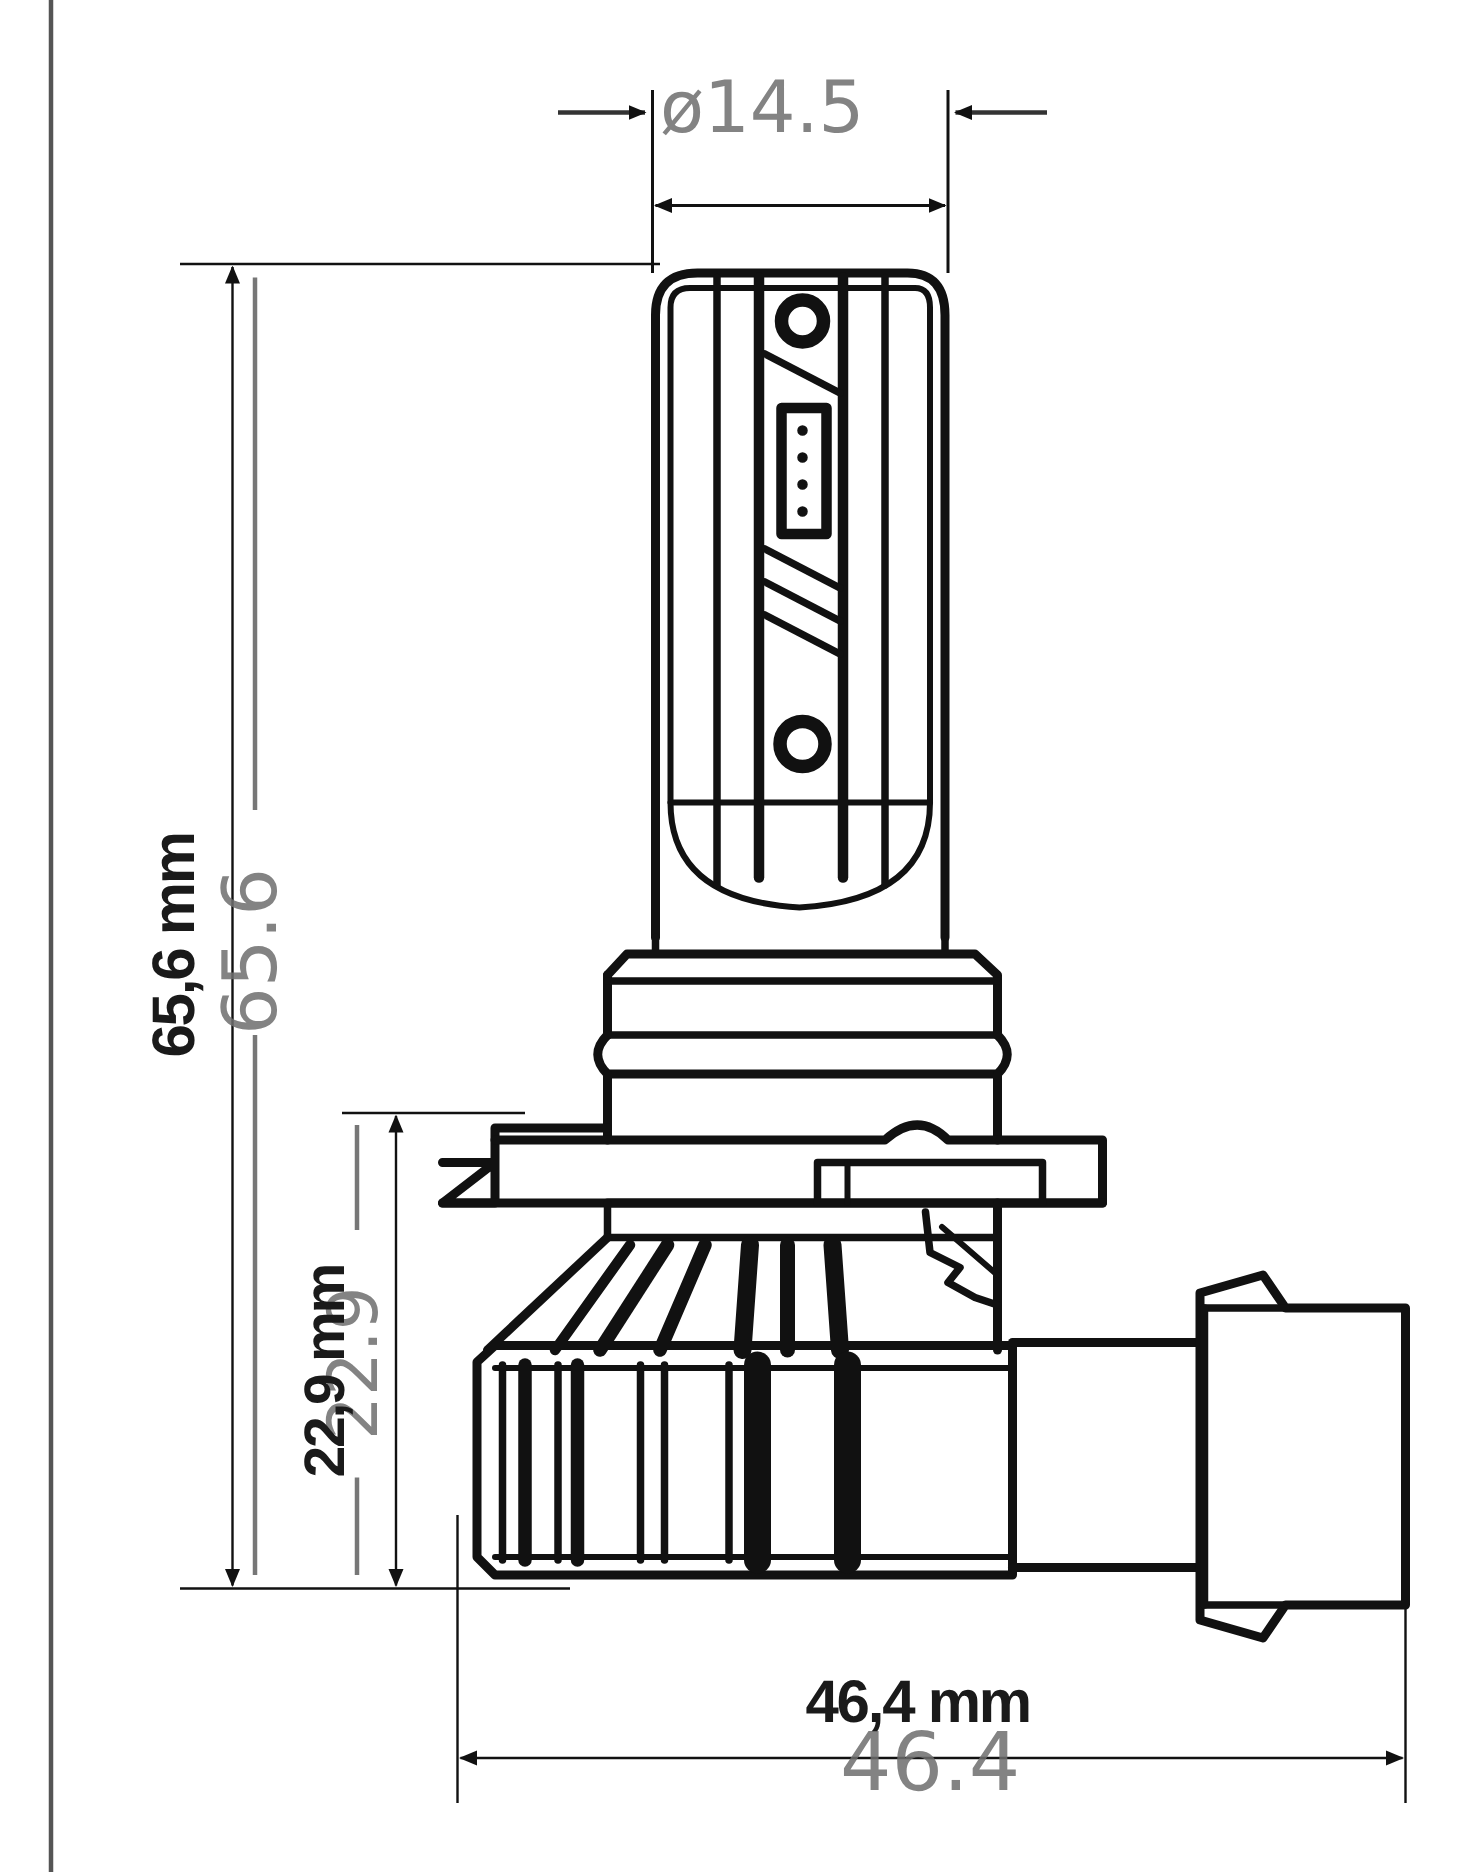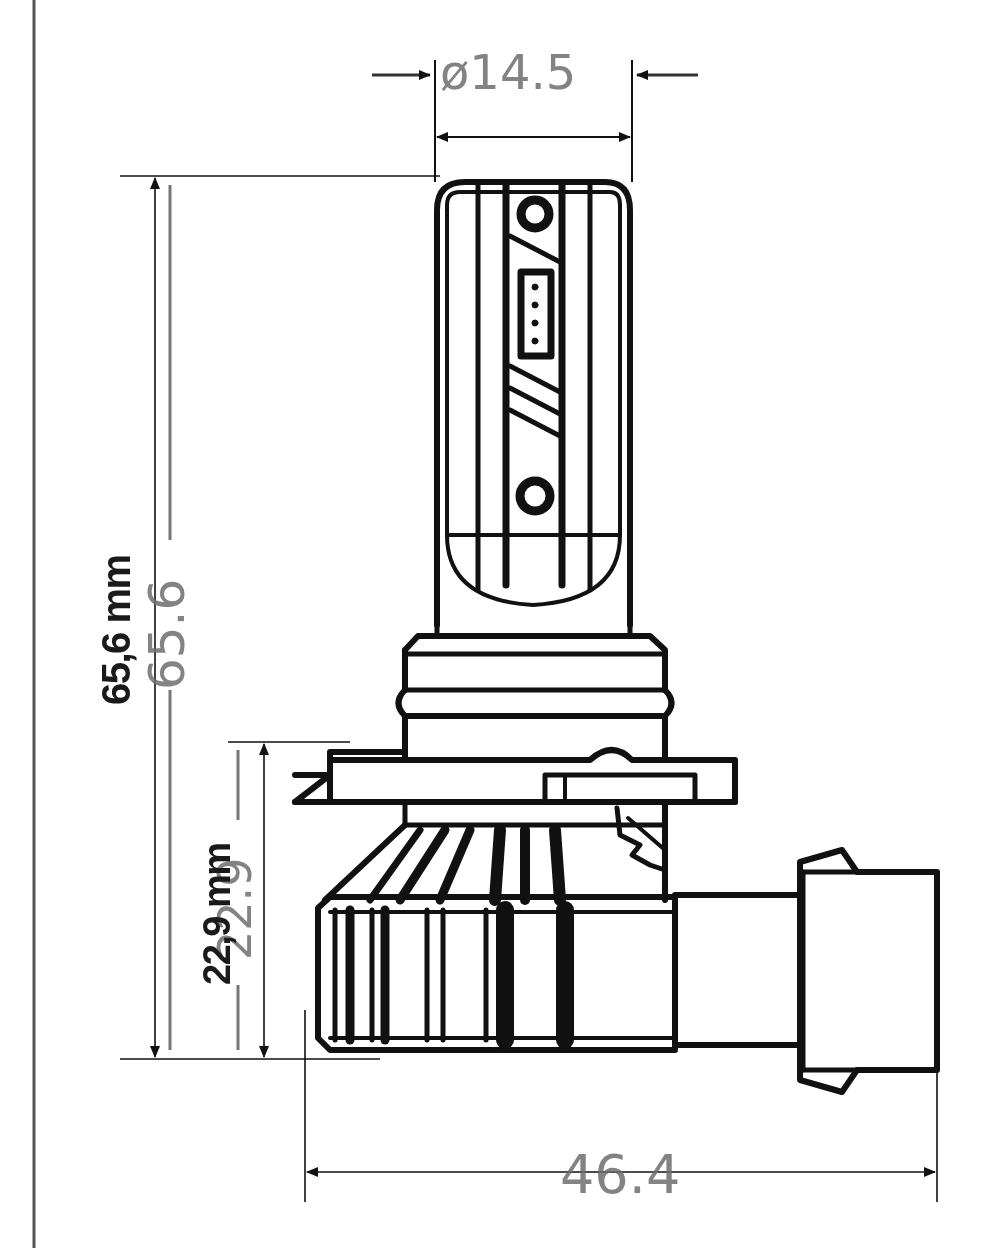--- a/index.html
+++ b/index.html
@@ -138,13 +138,14 @@
     </g>
   </svg>
 
   <div class="ghost" style="left:440px; top:48px; font-size:48px;">ø14.5</div>
   <div class="ghost rot" style="left:142px; top:690px; font-size:50px;">65.6</div>
   <div class="ghost rot" style="left:212px; top:960px; font-size:46px;">22.9</div>
   <div class="ghost" style="left:560px; top:1148px; font-size:54px;">46.4</div>
 
   <div class="label rot" style="left:96px; top:705px; font-size:40px;">65,6 mm</div>
   <div class="label rot" style="left:198px; top:985px; font-size:38px;">22,9 mm</div>
+  <div class="label" style="left:537px; top:1115px; font-size:40px;">46,4 mm</div>
 </div>
 
 </body></html>

